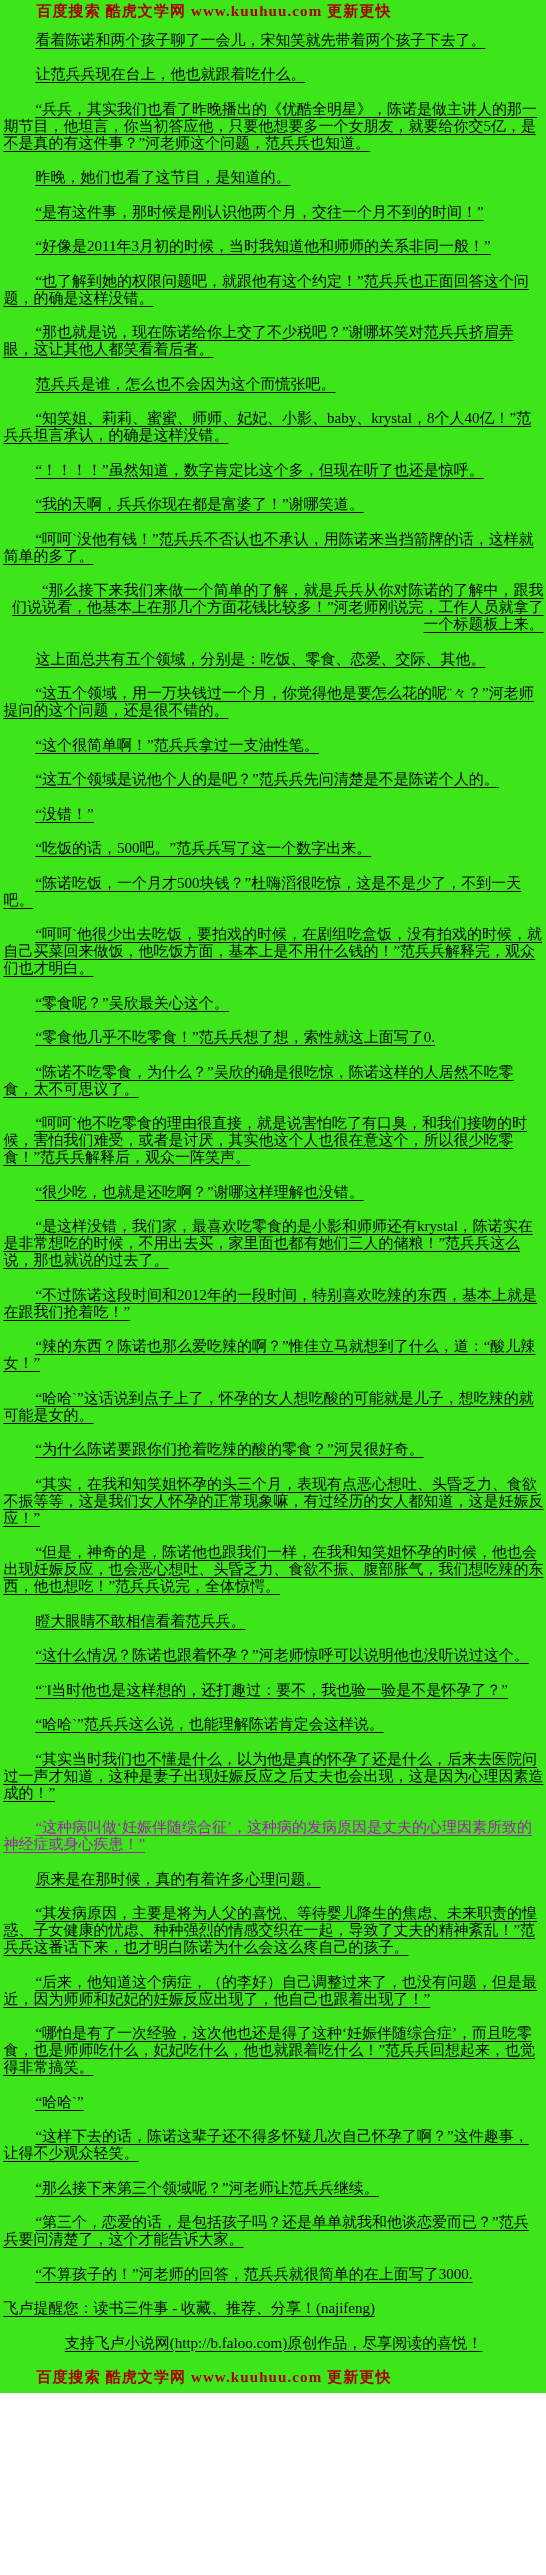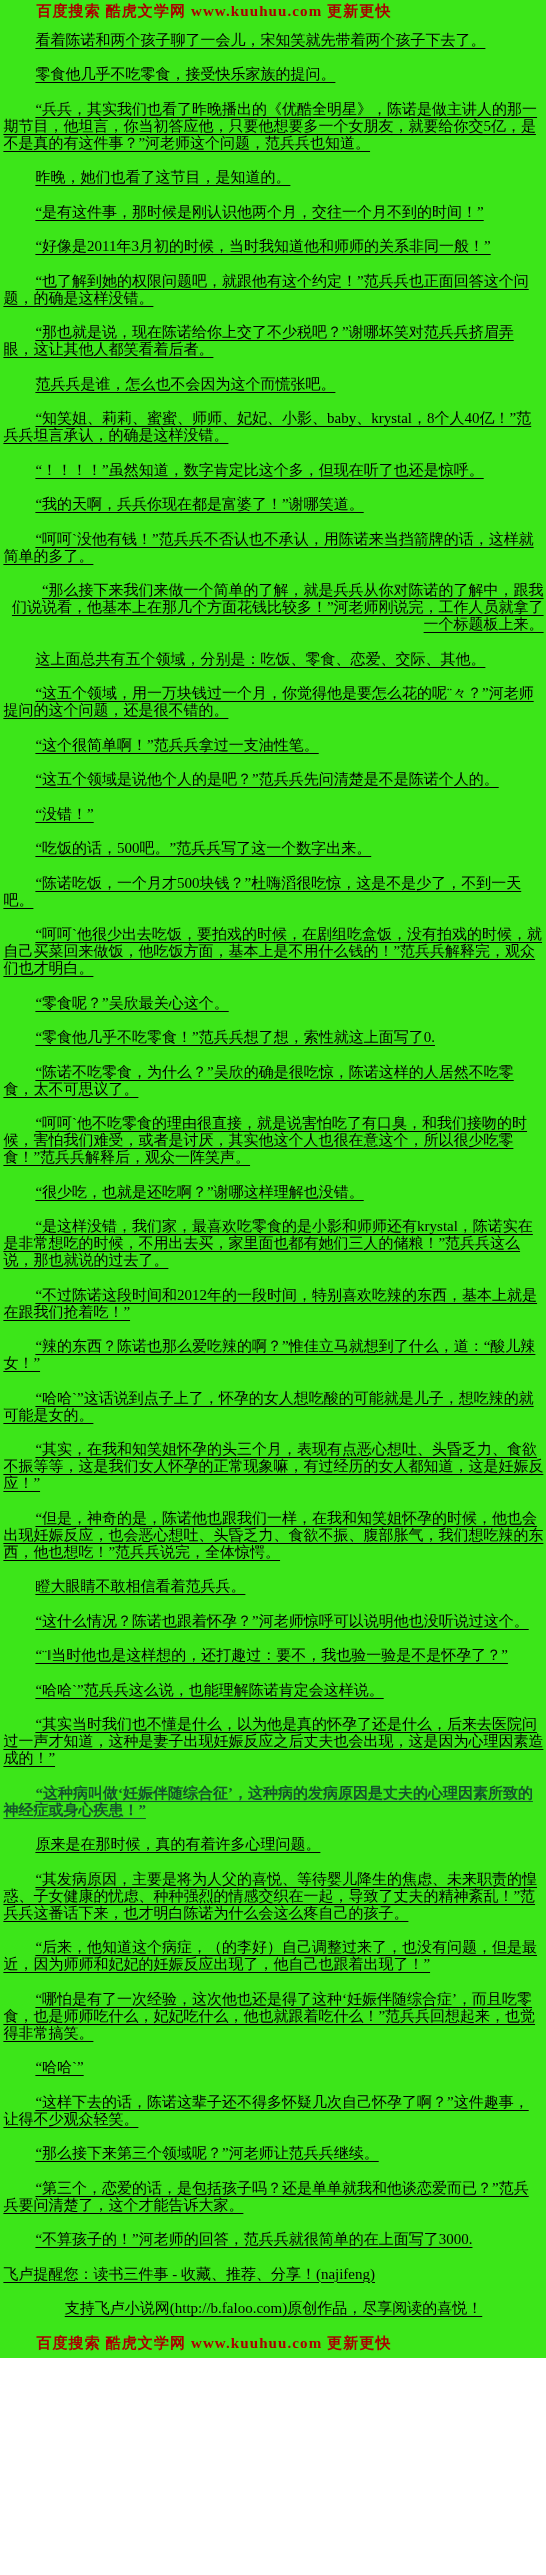--- a/index.html
+++ b/index.html
@@ -38,21 +38,21 @@
 </style>
 </head>
 <body style="background: rgb(60, 230, 25);">
 
 <header class="banner top" style="color: rgb(170, 0, 0);">
   <span>百度搜索 酷虎文学网 www.kuuhuu.com 更新更快</span>
 </header>
 
 <main>
     <p class="novel-p" style="color: rgb(0, 0, 0);">看着陈诺和两个孩子聊了一会儿，宋知笑就先带着两个孩子下去了。</p>
-    <p class="novel-p" style="color: rgb(0, 0, 0);">零食他几乎不吃零食，接受快乐家族的提问。</p>
+    <p class="novel-p" style="color: rgb(0, 0, 0);">让范兵兵现在台上，他也就跟着吃什么。</p>
     <p class="novel-p" style="color: rgb(0, 0, 0);">“兵兵，其实我们也看了昨晚播出的《优酷全明星》，陈诺是做主讲人的那一期节目，他坦言，你当初答应他，只要他想要多一个女朋友，就要给你交5亿，是不是真的有这件事？”河老师这个问题，范兵兵也知道。</p>
     <p class="novel-p" style="color: rgb(0, 0, 0);">昨晚，她们也看了这节目，是知道的。</p>
     <p class="novel-p" style="color: rgb(0, 0, 0);">“是有这件事，那时候是刚认识他两个月，交往一个月不到的时间！”</p>
     <p class="novel-p" style="color: rgb(0, 0, 0);">“好像是2011年3月初的时候，当时我知道他和师师的关系非同一般！”</p>
     <p class="novel-p" style="color: rgb(0, 0, 0);">“也了解到她的权限问题吧，就跟他有这个约定！”范兵兵也正面回答这个问题，的确是这样没错。</p>
     <p class="novel-p" style="color: rgb(0, 0, 0);">“那也就是说，现在陈诺给你上交了不少税吧？”谢哪坏笑对范兵兵挤眉弄眼，这让其他人都笑看着后者。</p>
     <p class="novel-p" style="color: rgb(0, 0, 0);">范兵兵是谁，怎么也不会因为这个而慌张吧。</p>
     <p class="novel-p" style="color: rgb(0, 0, 0);">“知笑姐、莉莉、蜜蜜、师师、妃妃、小影、baby、krystal，8个人40亿！”范兵兵坦言承认，的确是这样没错。</p>
     <p class="novel-p" style="color: rgb(0, 0, 0);">“！！！！”虽然知道，数字肯定比这个多，但现在听了也还是惊呼。</p>
     <p class="novel-p" style="color: rgb(0, 0, 0);">“我的天啊，兵兵你现在都是富婆了！”谢哪笑道。</p>
@@ -68,28 +68,29 @@
     <p class="novel-p" style="color: rgb(0, 0, 0);">“呵呵`他很少出去吃饭，要拍戏的时候，在剧组吃盒饭，没有拍戏的时候，就自己买菜回来做饭，他吃饭方面，基本上是不用什么钱的！”范兵兵解释完，观众们也才明白。</p>
     <p class="novel-p" style="color: rgb(0, 0, 0);">“零食呢？”吴欣最关心这个。</p>
     <p class="novel-p" style="color: rgb(0, 0, 0);">“零食他几乎不吃零食！”范兵兵想了想，索性就这上面写了0.</p>
     <p class="novel-p" style="color: rgb(0, 0, 0);">“陈诺不吃零食，为什么？”吴欣的确是很吃惊，陈诺这样的人居然不吃零食，太不可思议了。</p>
     <p class="novel-p" style="color: rgb(0, 0, 0);">“呵呵`他不吃零食的理由很直接，就是说害怕吃了有口臭，和我们接吻的时候，害怕我们难受，或者是讨厌，其实他这个人也很在意这个，所以很少吃零食！”范兵兵解释后，观众一阵笑声。</p>
     <p class="novel-p" style="color: rgb(0, 0, 0);">“很少吃，也就是还吃啊？”谢哪这样理解也没错。</p>
     <p class="novel-p" style="color: rgb(0, 0, 0);">“是这样没错，我们家，最喜欢吃零食的是小影和师师还有krystal，陈诺实在是非常想吃的时候，不用出去买，家里面也都有她们三人的储粮！”范兵兵这么说，那也就说的过去了。</p>
     <p class="novel-p" style="color: rgb(0, 0, 0);">“不过陈诺这段时间和2012年的一段时间，特别喜欢吃辣的东西，基本上就是在跟我们抢着吃！”</p>
     <p class="novel-p" style="color: rgb(0, 0, 0);">“辣的东西？陈诺也那么爱吃辣的啊？”惟佳立马就想到了什么，道：“酸儿辣女！”</p>
     <p class="novel-p" style="color: rgb(0, 0, 0);">“哈哈`”这话说到点子上了，怀孕的女人想吃酸的可能就是儿子，想吃辣的就可能是女的。</p>
+    <p class="novel-p" style="color: rgb(0, 0, 0);">“为什么陈诺要跟你们抢着吃辣的酸的零食？”河炅很好奇。</p>
     <p class="novel-p" style="color: rgb(0, 0, 0);">“其实，在我和知笑姐怀孕的头三个月，表现有点恶心想吐、头昏乏力、食欲不振等等，这是我们女人怀孕的正常现象嘛，有过经历的女人都知道，这是妊娠反应！”</p>
     <p class="novel-p" style="color: rgb(0, 0, 0);">“但是，神奇的是，陈诺他也跟我们一样，在我和知笑姐怀孕的时候，他也会出现妊娠反应，也会恶心想吐、头昏乏力、食欲不振、腹部胀气，我们想吃辣的东西，他也想吃！”范兵兵说完，全体惊愕。</p>
     <p class="novel-p" style="color: rgb(0, 0, 0);">瞪大眼睛不敢相信看着范兵兵。</p>
     <p class="novel-p" style="color: rgb(0, 0, 0);">“这什么情况？陈诺也跟着怀孕？”河老师惊呼可以说明他也没听说过这个。</p>
     <p class="novel-p" style="color: rgb(0, 0, 0);">“¨‖当时他也是这样想的，还打趣过：要不，我也验一验是不是怀孕了？”</p>
     <p class="novel-p" style="color: rgb(0, 0, 0);">“哈哈`”范兵兵这么说，也能理解陈诺肯定会这样说。</p>
     <p class="novel-p" style="color: rgb(0, 0, 0);">“其实当时我们也不懂是什么，以为他是真的怀孕了还是什么，后来去医院问过一声才知道，这种是妻子出现妊娠反应之后丈夫也会出现，这是因为心理因素造成的！”</p>
-    <p class="novel-p" style="color: #14532d; font-weight: bold;">“这种病叫做‘妊娠伴随综合征’，这种病的发病原因是丈夫的心理因素所致的神经症或身心疾患！”</p>
+    <p class="novel-p" style="color: #a21caf;">“这种病叫做‘妊娠伴随综合征’，这种病的发病原因是丈夫的心理因素所致的神经症或身心疾患！”</p>
     <p class="novel-p" style="color: rgb(0, 0, 0);">原来是在那时候，真的有着许多心理问题。</p>
     <p class="novel-p" style="color: rgb(0, 0, 0);">“其发病原因，主要是将为人父的喜悦、等待婴儿降生的焦虑、未来职责的惶惑、子女健康的忧虑、种种强烈的情感交织在一起，导致了丈夫的精神紊乱！”范兵兵这番话下来，也才明白陈诺为什么会这么疼自己的孩子。</p>
     <p class="novel-p" style="color: rgb(0, 0, 0);">“后来，他知道这个病症，（的李好）自己调整过来了，也没有问题，但是最近，因为师师和妃妃的妊娠反应出现了，他自己也跟着出现了！”</p>
     <p class="novel-p" style="color: rgb(0, 0, 0);">“哪怕是有了一次经验，这次他也还是得了这种‘妊娠伴随综合症’，而且吃零食，也是师师吃什么，妃妃吃什么，他也就跟着吃什么！”范兵兵回想起来，也觉得非常搞笑。</p>
     <p class="novel-p" style="color: rgb(0, 0, 0);">“哈哈`”</p>
     <p class="novel-p" style="color: rgb(0, 0, 0); margin-top: 8px;">“这样下去的话，陈诺这辈子还不得多怀疑几次自己怀孕了啊？”这件趣事，让得不少观众轻笑。</p>
     <p class="novel-p" style="color: rgb(0, 0, 0);">“那么接下来第三个领域呢？”河老师让范兵兵继续。</p>
     <p class="novel-p" style="color: rgb(0, 0, 0);">“第三个，恋爱的话，是包括孩子吗？还是单单就我和他谈恋爱而已？”范兵兵要问清楚了，这个才能告诉大家。</p>
     <p class="novel-p" style="color: rgb(0, 0, 0);">“不算孩子的！”河老师的回答，范兵兵就很简单的在上面写了3000.</p>
     <p class="novel-p no-indent" style="color: rgb(0, 0, 0);">飞卢提醒您：读书三件事 - 收藏、推荐、分享！(najifeng)</p>

